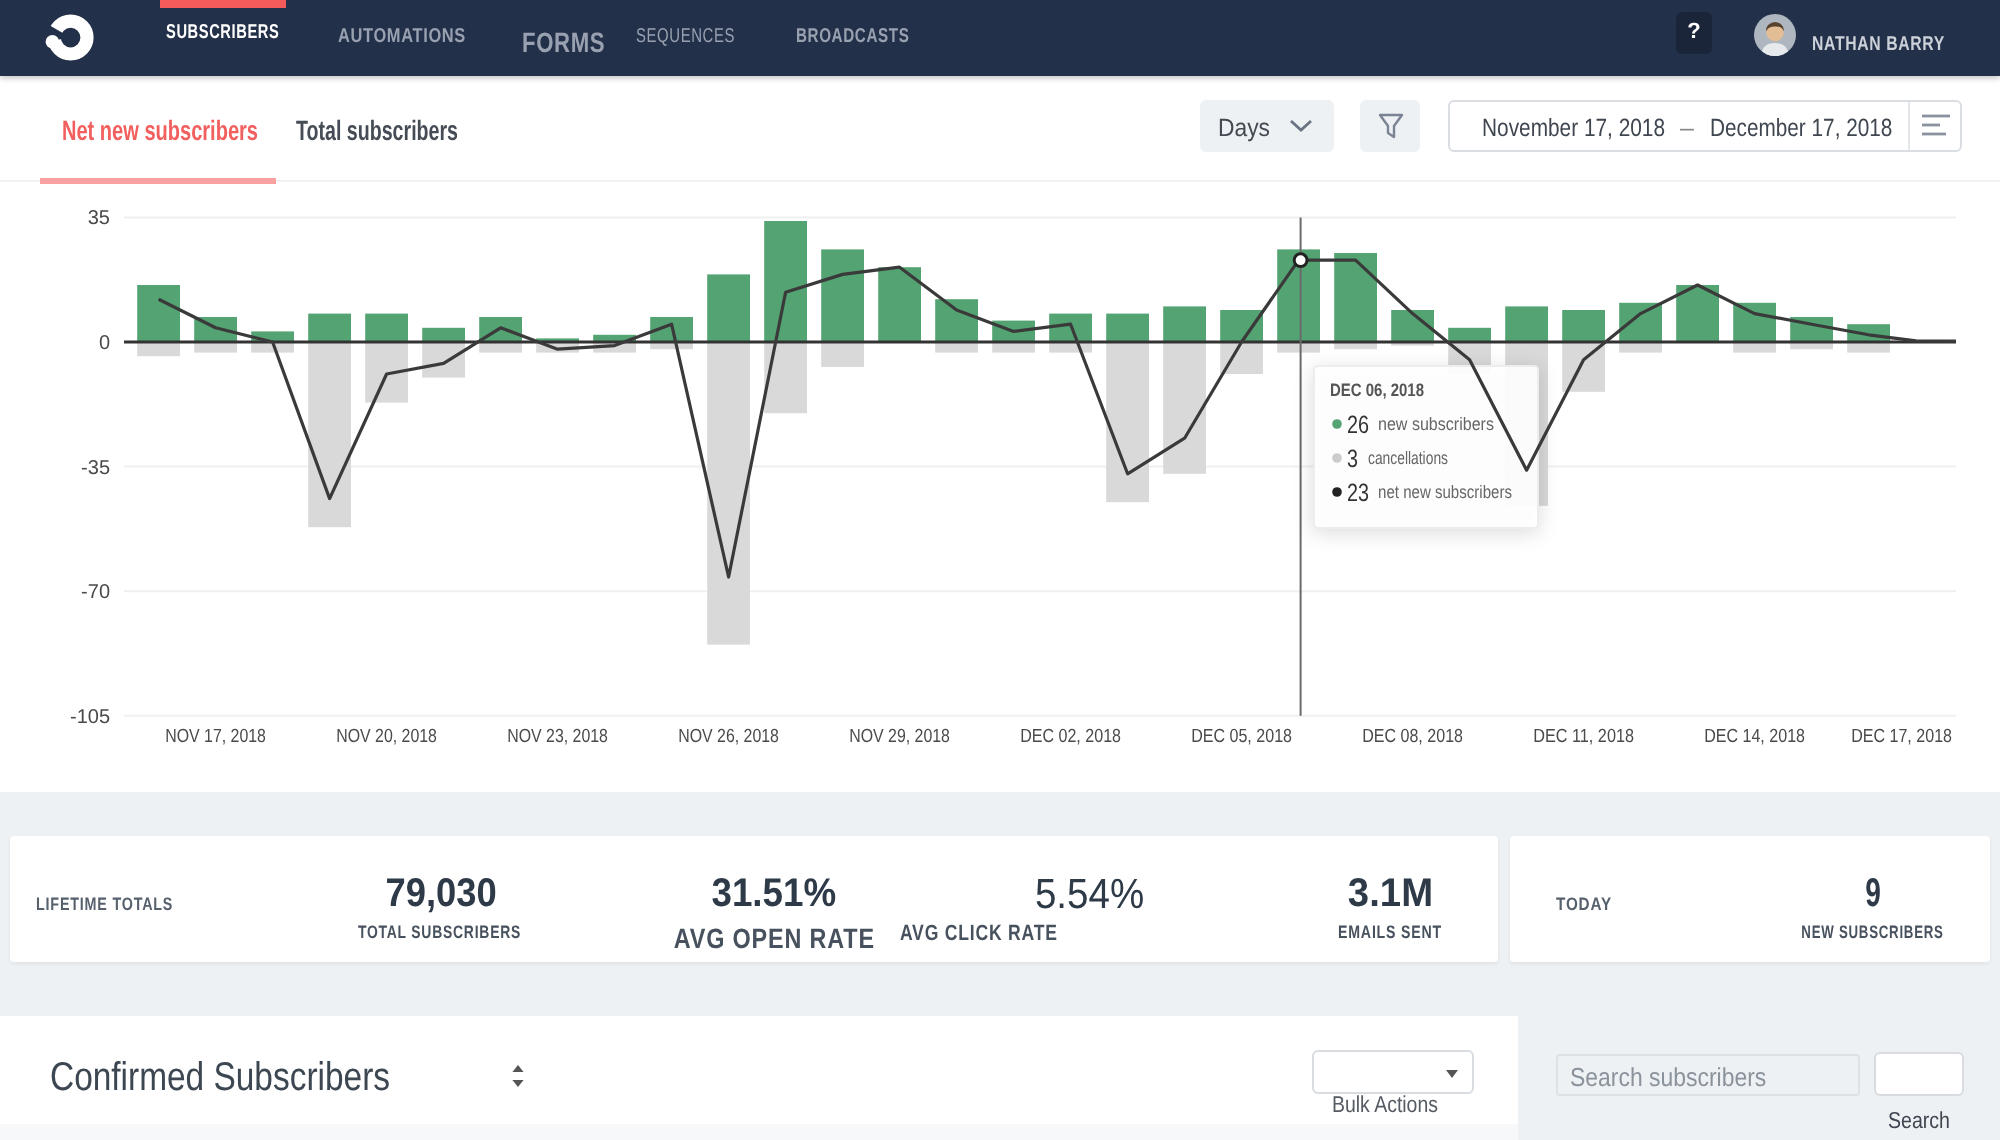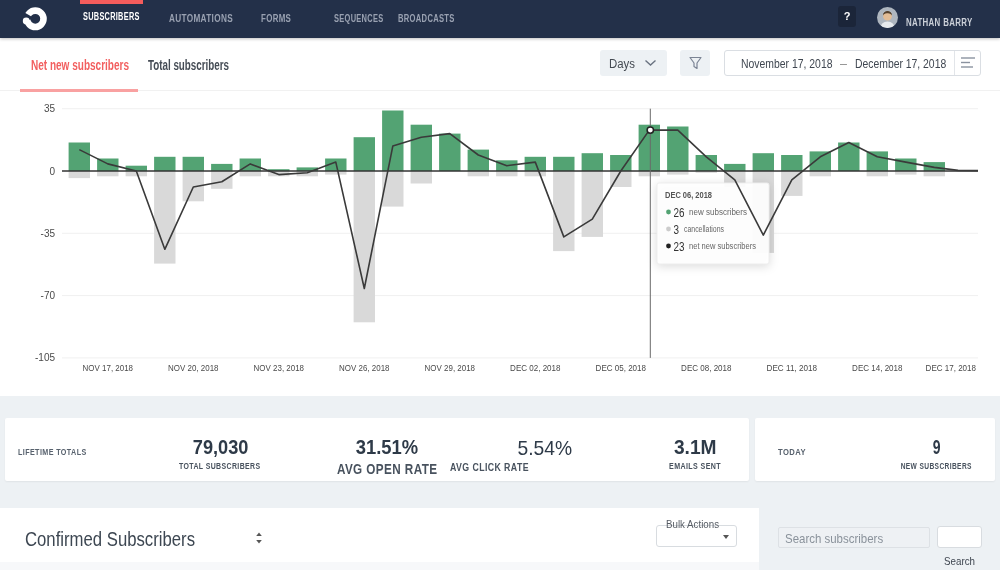--- a/index.html
+++ b/index.html
@@ -177,22 +177,22 @@
     <path d="M5 0.5 L7.8 4 H2.2 Z" fill="#555"></path>
     <path d="M5 11.5 L7.8 8 H2.2 Z" fill="#555"></path>
   </svg>
 <div id="bulk"></div>
 <div class="abs" style="left:723px;top:535px;width:0;height:0;border-left:3.3px solid transparent;border-right:3.3px solid transparent;border-top:4.2px solid #555"></div>
 <div id="searchin"></div>
 <div id="searchbtn"></div>
 
 <div class="abs" style="left:83px;top:11px;font-size:10px;font-weight:bold;letter-spacing:0.4px;color:#ffffff;"><span id="t_sub" style="display:inline-block;transform:scaleX(0.7344);transform-origin:left;white-space:nowrap">SUBSCRIBERS</span></div>
 <div class="abs" style="left:169px;top:12.5px;font-size:10px;font-weight:bold;letter-spacing:0.4px;color:#99a1b1;"><span id="t_auto" style="display:inline-block;transform:scaleX(0.8213);transform-origin:left;white-space:nowrap">AUTOMATIONS</span></div>
-<div class="abs" style="left:261px;top:12.5px;font-size:10px;font-weight:bold;letter-spacing:0.4px;color:#99a1b1;"><span id="t_forms" style="display:inline-block;transform:scaleX(0.7925);transform-origin:left;white-space:nowrap">FORMS</span></div>
-<div class="abs" style="left:334px;top:12.5px;font-size:10px;font-weight:bold;letter-spacing:0.4px;color:#99a1b1;"><span id="t_seq" style="display:inline-block;transform:scaleX(0.7454);transform-origin:left;white-space:nowrap">SEQUENCES</span></div>
+<div class="abs" style="left:261px;top:12.5px;font-size:14px;font-weight:bold;letter-spacing:0.4px;color:#99a1b1;"><span id="t_forms" style="display:inline-block;transform:scaleX(0.7925);transform-origin:left;white-space:nowrap">FORMS</span></div>
+<div class="abs" style="left:318px;top:12.5px;font-size:10px;font-weight:normal;letter-spacing:0.4px;color:#99a1b1;"><span id="t_seq" style="display:inline-block;transform:scaleX(0.7454);transform-origin:left;white-space:nowrap">SEQUENCES</span></div>
 <div class="abs" style="left:398px;top:12.5px;font-size:10px;font-weight:bold;letter-spacing:0.4px;color:#99a1b1;"><span id="t_bro" style="display:inline-block;transform:scaleX(0.7604);transform-origin:left;white-space:nowrap">BROADCASTS</span></div>
 <div class="abs" style="left:906px;top:17px;font-size:10px;font-weight:bold;letter-spacing:0.4px;color:#ccd1d9;"><span id="t_name" style="display:inline-block;transform:scaleX(0.7893);transform-origin:left;white-space:nowrap">NATHAN BARRY</span></div>
 <div class="abs" style="left:31px;top:57px;font-size:14px;font-weight:bold;letter-spacing:0px;color:#f25f5f;"><span id="t_nnew" style="display:inline-block;transform:scaleX(0.7157);transform-origin:left;white-space:nowrap">Net new subscribers</span></div>
 <div class="abs" style="left:148px;top:57px;font-size:14px;font-weight:bold;letter-spacing:0px;color:#454c55;"><span id="t_tots" style="display:inline-block;transform:scaleX(0.7003);transform-origin:left;white-space:nowrap">Total subscribers</span></div>
 <div class="abs" style="left:609px;top:57px;font-size:12.5px;font-weight:normal;letter-spacing:0px;color:#444a52;"><span id="t_days" style="display:inline-block;transform:scaleX(0.9128);transform-origin:left;white-space:nowrap">Days</span></div>
 <div class="abs" style="left:740.5px;top:57px;font-size:12.5px;font-weight:normal;letter-spacing:0px;color:#3f4650;"><span id="t_nov" style="display:inline-block;transform:scaleX(0.8334);transform-origin:left;white-space:nowrap">November 17, 2018</span></div>
 <div class="abs" style="left:840px;top:57px;font-size:12.5px;font-weight:normal;letter-spacing:0px;color:#888;"><span id="t_dash" style="display:inline-block;transform:scaleX(1.0000);transform-origin:left;white-space:nowrap">–</span></div>
 <div class="abs" style="left:855.3px;top:57px;font-size:12.5px;font-weight:normal;letter-spacing:0px;color:#3f4650;"><span id="t_dec" style="display:inline-block;transform:scaleX(0.8306);transform-origin:left;white-space:nowrap">December 17, 2018</span></div>
 <div class="abs" style="left:18px;top:447px;font-size:9px;font-weight:bold;letter-spacing:0.5px;color:#57616d;"><span id="t_life" style="display:inline-block;transform:scaleX(0.7961);transform-origin:left;white-space:nowrap">LIFETIME TOTALS</span></div>
 <div class="abs" style="left:778px;top:447px;font-size:9px;font-weight:bold;letter-spacing:0.5px;color:#57616d;"><span id="t_today" style="display:inline-block;transform:scaleX(0.8481);transform-origin:left;white-space:nowrap">TODAY</span></div>
@@ -200,14 +200,14 @@
 <div class="abs" style="left:267.4px;top:436px;width:240px;text-align:center;font-size:20px;font-weight:bold;letter-spacing:0px;color:#2e3a48;"><span id="n2" style="display:inline-block;transform:scaleX(0.9198);transform-origin:center;white-space:nowrap">31.51%</span></div>
 <div class="abs" style="left:425.0px;top:436px;width:240px;text-align:center;font-size:21px;font-weight:normal;letter-spacing:0px;color:#2e3a48;"><span id="n3" style="display:inline-block;transform:scaleX(0.9168);transform-origin:center;white-space:nowrap">5.54%</span></div>
 <div class="abs" style="left:575.3px;top:436px;width:240px;text-align:center;font-size:20px;font-weight:bold;letter-spacing:0px;color:#2e3a48;"><span id="n4" style="display:inline-block;transform:scaleX(0.9580);transform-origin:center;white-space:nowrap">3.1M</span></div>
 <div class="abs" style="left:816.3px;top:436px;width:240px;text-align:center;font-size:20px;font-weight:bold;letter-spacing:0px;color:#2e3a48;"><span id="n5" style="display:inline-block;transform:scaleX(0.7011);transform-origin:center;white-space:nowrap">9</span></div>
 <div class="abs" style="left:100.19999999999999px;top:461px;width:240px;text-align:center;font-size:9px;font-weight:bold;letter-spacing:0.5px;color:#48525e;"><span id="l1" style="display:inline-block;transform:scaleX(0.7733);transform-origin:center;white-space:nowrap">TOTAL SUBSCRIBERS</span></div>
 <div class="abs" style="left:267.4px;top:461px;width:240px;text-align:center;font-size:14px;font-weight:bold;letter-spacing:0.5px;color:#48525e;"><span id="l2" style="display:inline-block;transform:scaleX(0.8358);transform-origin:center;white-space:nowrap">AVG OPEN RATE</span></div>
 <div class="abs" style="left:440px;top:461px;width:240px;text-align:left;font-size:11px;font-weight:bold;letter-spacing:0.5px;color:#48525e;"><span id="l3" style="display:inline-block;transform:scaleX(0.7983);transform-origin:center;white-space:nowrap">AVG CLICK RATE</span></div>
 <div class="abs" style="left:575.3px;top:461px;width:240px;text-align:center;font-size:9px;font-weight:bold;letter-spacing:0.5px;color:#48525e;"><span id="l4" style="display:inline-block;transform:scaleX(0.7877);transform-origin:center;white-space:nowrap">EMAILS SENT</span></div>
 <div class="abs" style="left:816.3px;top:461px;width:240px;text-align:center;font-size:9px;font-weight:bold;letter-spacing:0.5px;color:#48525e;"><span id="l5" style="display:inline-block;transform:scaleX(0.7377);transform-origin:center;white-space:nowrap">NEW SUBSCRIBERS</span></div>
 <div class="abs" style="left:25px;top:528px;font-size:20px;font-weight:normal;letter-spacing:0px;color:#3d4752;"><span id="t_conf" style="display:inline-block;transform:scaleX(0.8357);transform-origin:left;white-space:nowrap">Confirmed Subscribers</span></div>
-<div class="abs" style="left:666px;top:518px;font-size:11.5px;font-weight:normal;letter-spacing:0px;color:#555b63;"><span id="t_bulk" style="display:inline-block;transform:scaleX(0.8459);transform-origin:left;white-space:nowrap">Bulk Actions</span></div>
+<div class="abs" style="left:666px;top:547px;font-size:11.5px;font-weight:normal;letter-spacing:0px;color:#555b63;"><span id="t_bulk" style="display:inline-block;transform:scaleX(0.8459);transform-origin:left;white-space:nowrap">Bulk Actions</span></div>
 <div class="abs" style="left:785px;top:531px;font-size:13px;font-weight:normal;letter-spacing:0px;color:#8a929b;"><span id="t_srch" style="display:inline-block;transform:scaleX(0.8818);transform-origin:left;white-space:nowrap">Search subscribers</span></div>
 <div class="abs" style="left:943.5px;top:530px;font-size:11.5px;font-weight:normal;letter-spacing:0px;color:#3f4650;margin-top:25px;"><span id="t_sbtn" style="display:inline-block;transform:scaleX(0.8508);transform-origin:left;white-space:nowrap">Search</span></div>
 </body></html>

